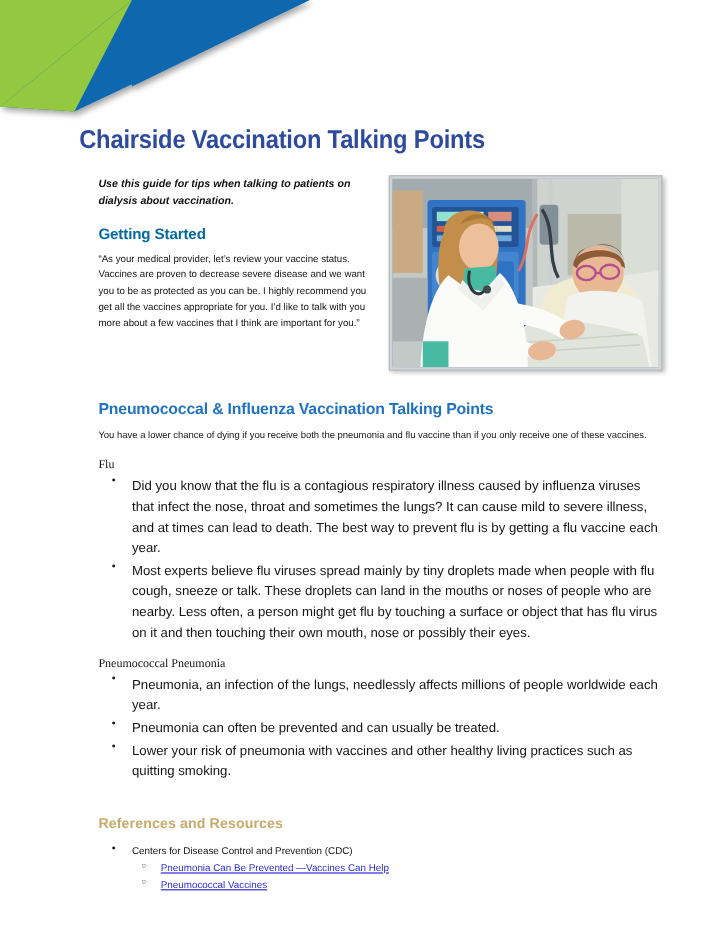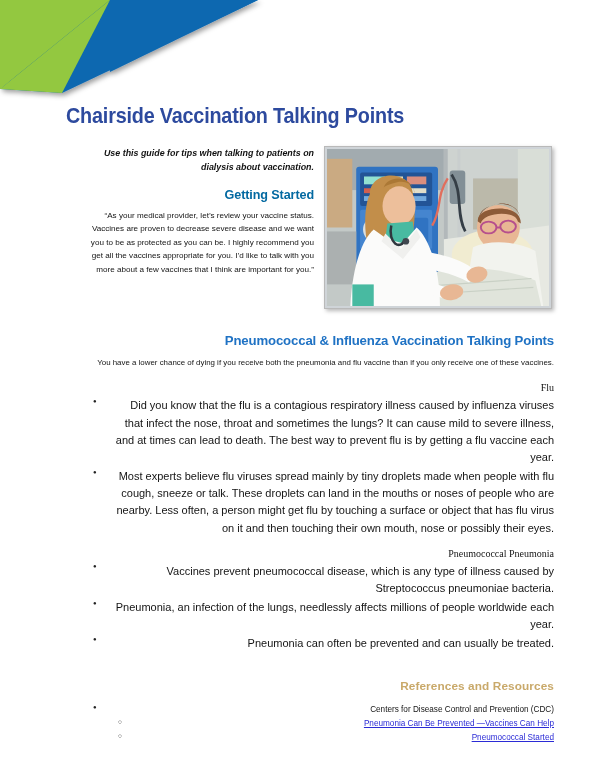--- a/index.html
+++ b/index.html
@@ -24,21 +24,20 @@
     pointer-events: none;
   }
   .corner-wrap svg { display: block; }
 
   
   .page {
     position: absolute;
     top: 0; left: 0;
     width: 600px; height: 664px;
     padding: 0 62px 16px 66px;
-    text-align: right;
   }
 
   .doc-title {
     position: absolute;
     left: 66px;
     top: 104px;
     font-size: 21.5px;
     font-weight: bold;
     letter-spacing: -0.2px;
     color: #2d4a9e;
@@ -325,32 +324,32 @@
     <p class="body">You have a lower chance of dying if you receive both the pneumonia and flu vaccine than if you only receive one of these vaccines.</p>
 
     <p class="sublabel">Flu</p>
     <ul class="bullets">
       <li>Did you know that the flu is a contagious respiratory illness caused by influenza viruses that infect the nose, throat and sometimes the lungs? It can cause mild to severe illness, and at times can lead to death. The best way to prevent flu is by getting a flu vaccine each year.</li>
       <li>Most experts believe flu viruses spread mainly by tiny droplets made when people with flu cough, sneeze or talk. These droplets can land in the mouths or noses of people who are nearby. Less often, a person might get flu by touching a surface or object that has flu virus on it and then touching their own mouth, nose or possibly their eyes.</li>
     </ul>
 
     <p class="sublabel">Pneumococcal Pneumonia</p>
     <ul class="bullets">
-      <li>Vaccines prevent pneumococcal disease, which is any type of illness caused by Streptococcus pneumoniae bacteria.</li>
       <li>Pneumonia, an infection of the lungs, needlessly affects millions of people worldwide each year.</li>
       <li>Pneumonia can often be prevented and can usually be treated.</li>
+      <li>Lower your risk of pneumonia with vaccines and other healthy living practices such as quitting smoking.</li>
     </ul>
 
     <h2 class="h1-gold">References and Resources</h2>
     <ul class="refs">
       <li class="ref-top">Centers for Disease Control and Prevention (CDC)</li>
       <ul class="sublinks">
         <li>
           <a class="doclink" href="#">Pneumonia Can Be Prevented —Vaccines Can Help</a>
         </li>
         <li>
-          <a class="doclink" href="#">Pneumococcal Started</a>
+          <a class="doclink" href="#">Pneumococcal Vaccines</a>
         </li>
       </ul>
     </ul>
 
   </div>
 </div>
 
 </body></html>

